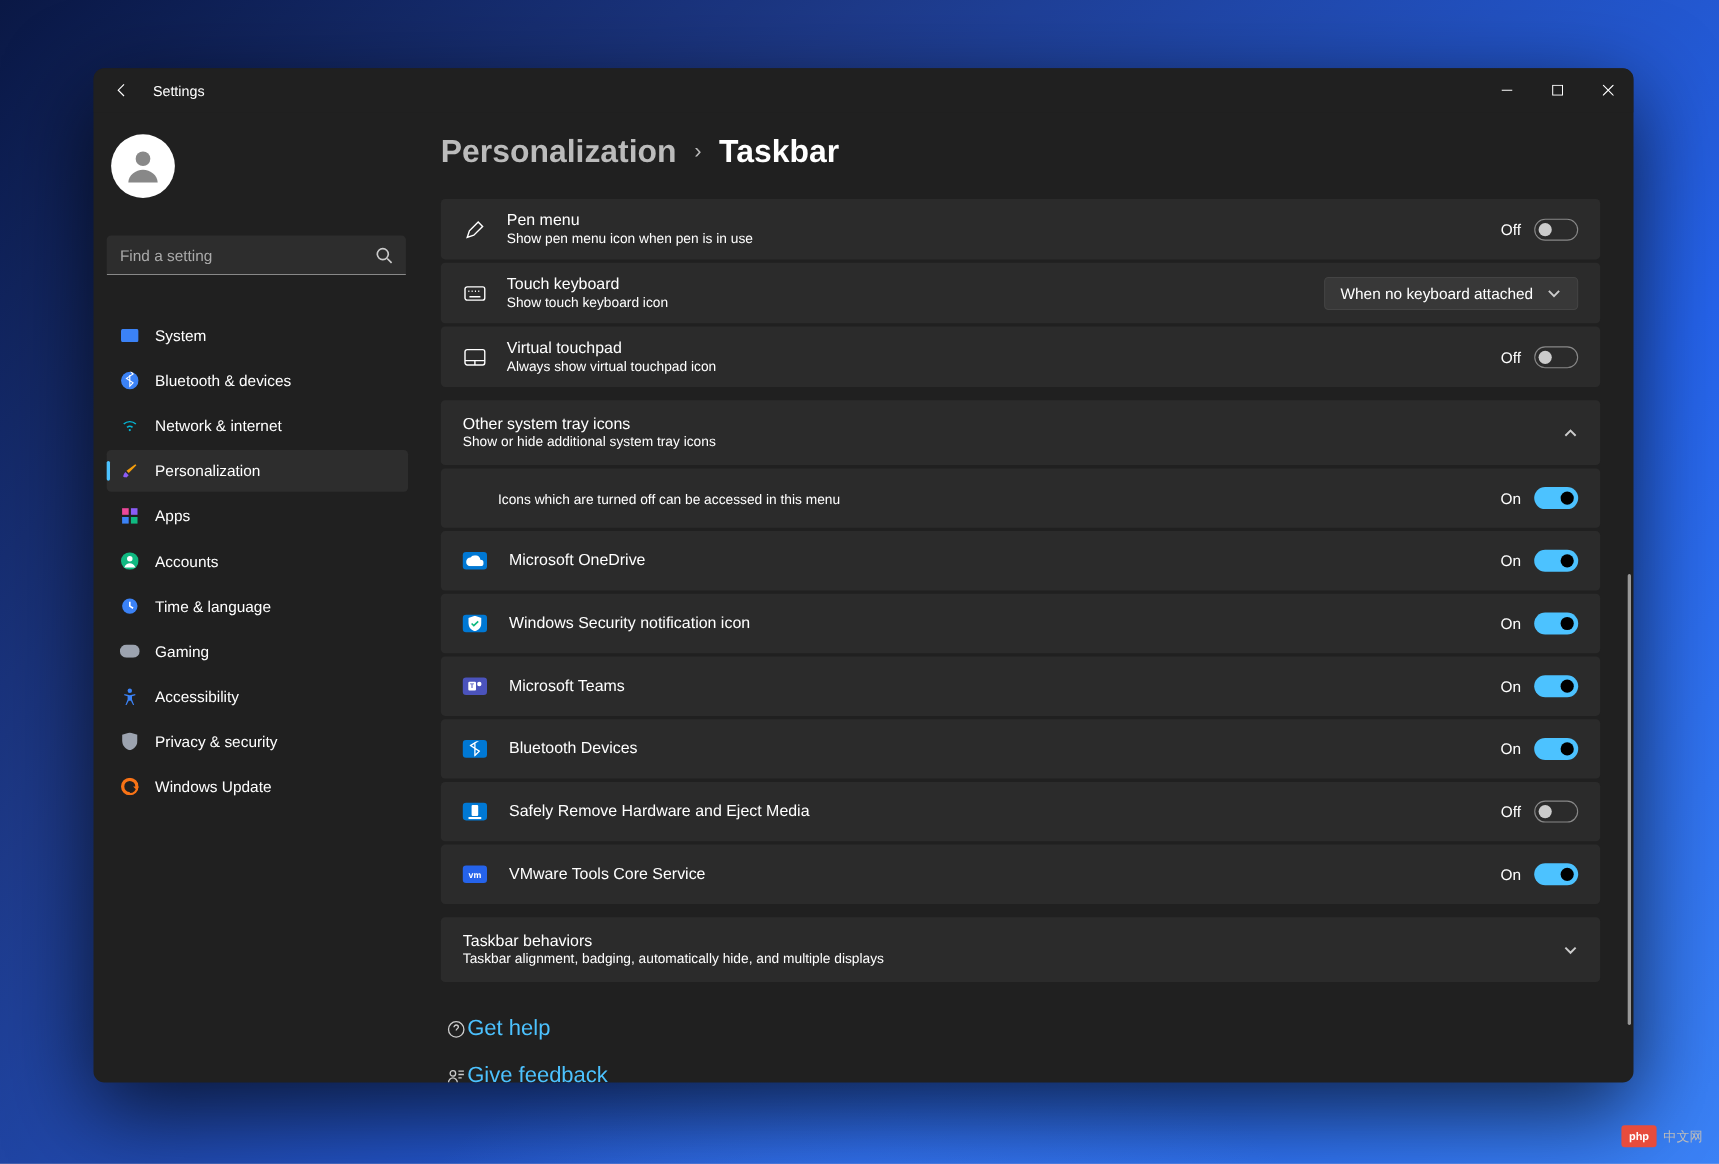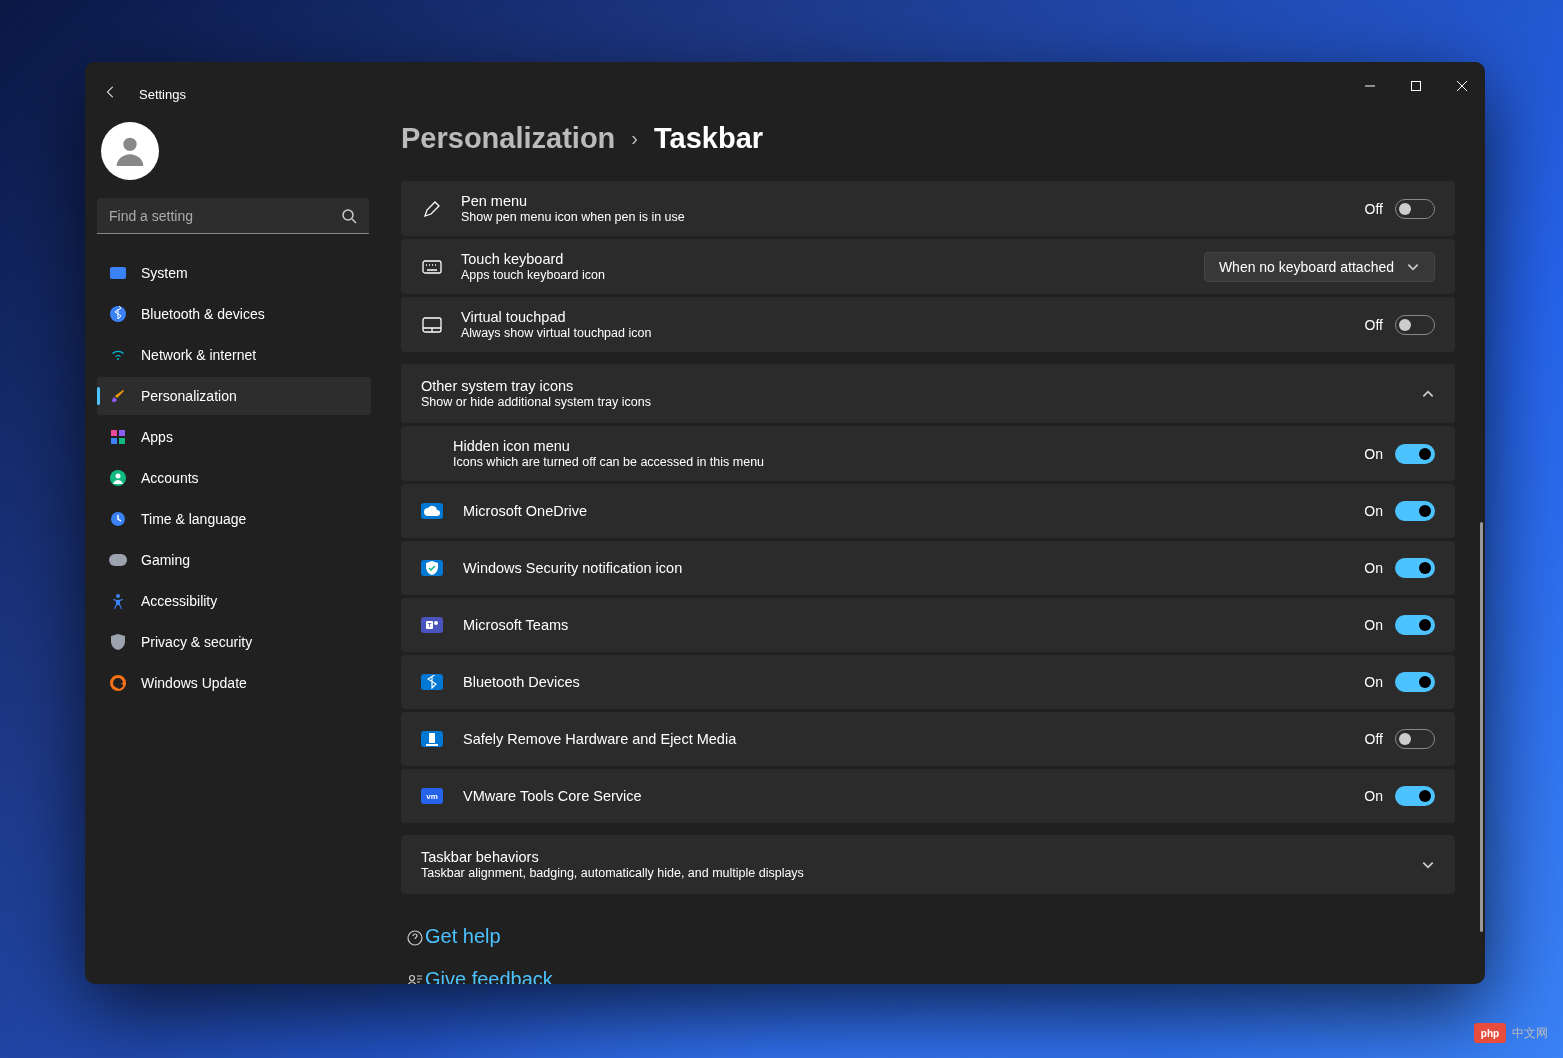--- a/index.html
+++ b/index.html
@@ -30,21 +30,21 @@
       background: #202020;
       border-radius: 10px;
       box-shadow: 0 25px 80px rgba(0,0,0,0.7);
       overflow: hidden;
       display: flex;
       flex-direction: column;
     }
     .titlebar {
       height: 40px;
       display: flex;
-      align-items: flex-end;
+      align-items: center;
       background: #202020;
       padding-left: 16px;
     }
     .back-btn {
       width: 20px;
       height: 20px;
       color: #fff;
       display: flex;
       align-items: center;
       justify-content: center;
@@ -72,20 +72,21 @@
     .body {
       flex: 1;
       display: flex;
       overflow: hidden;
     }
     .sidebar {
       width: 298px;
       padding: 12px;
       display: flex;
       flex-direction: column;
+      gap: 16px;
     }
     .avatar {
       width: 58px;
       height: 58px;
       border-radius: 50%;
       background: #fff;
       margin: 8px 0 18px 4px;
       display: flex;
       align-items: center;
       justify-content: center;
@@ -498,21 +499,21 @@
 
       <div class="setting-row with-icon">
         <span class="row-icon">
             <svg viewBox="0 0 20 14" width="20" height="14" fill="none" stroke="currentColor" stroke-width="1.3">
               <rect x="1" y="1" width="18" height="12" rx="2"></rect>
               <path d="M4 5h1M7 5h1M10 5h1M13 5h1M16 5h0M5 10h10"></path>
             </svg>
           </span>
         <div class="row-text">
           <div class="row-title">Touch keyboard</div>
-          <div class="row-desc">Apps touch keyboard icon</div>
+          <div class="row-desc">Show touch keyboard icon</div>
         </div>
         <div class="dropdown">
           <span>When no keyboard attached</span>
           <svg class="chevron" viewBox="0 0 12 12" fill="none" stroke="currentColor" stroke-width="1.5">
               <path d="M2 4l4 4 4-4"></path>
             </svg>
         </div>
       </div>
 
       <div class="setting-row with-icon">
@@ -537,21 +538,20 @@
           <div class="row-title">Other system tray icons</div>
           <div class="row-desc">Show or hide additional system tray icons</div>
         </div>
         <svg class="chevron" viewBox="0 0 12 12" fill="none" stroke="currentColor" stroke-width="1.5">
             <path d="M2 8l4-4 4 4"></path>
           </svg>
       </div>
 
       <div class="setting-row">
         <div class="row-text">
-          <div class="row-title">Hidden icon menu</div>
           <div class="row-desc">Icons which are turned off can be accessed in this menu</div>
         </div>
         <div class="toggle-wrap">
           <span class="toggle-label">On</span>
           <div class="toggle on"></div>
         </div>
       </div>
 
       <div class="setting-row with-icon">
         <span class="app-icon" style="background:#0078d4">

